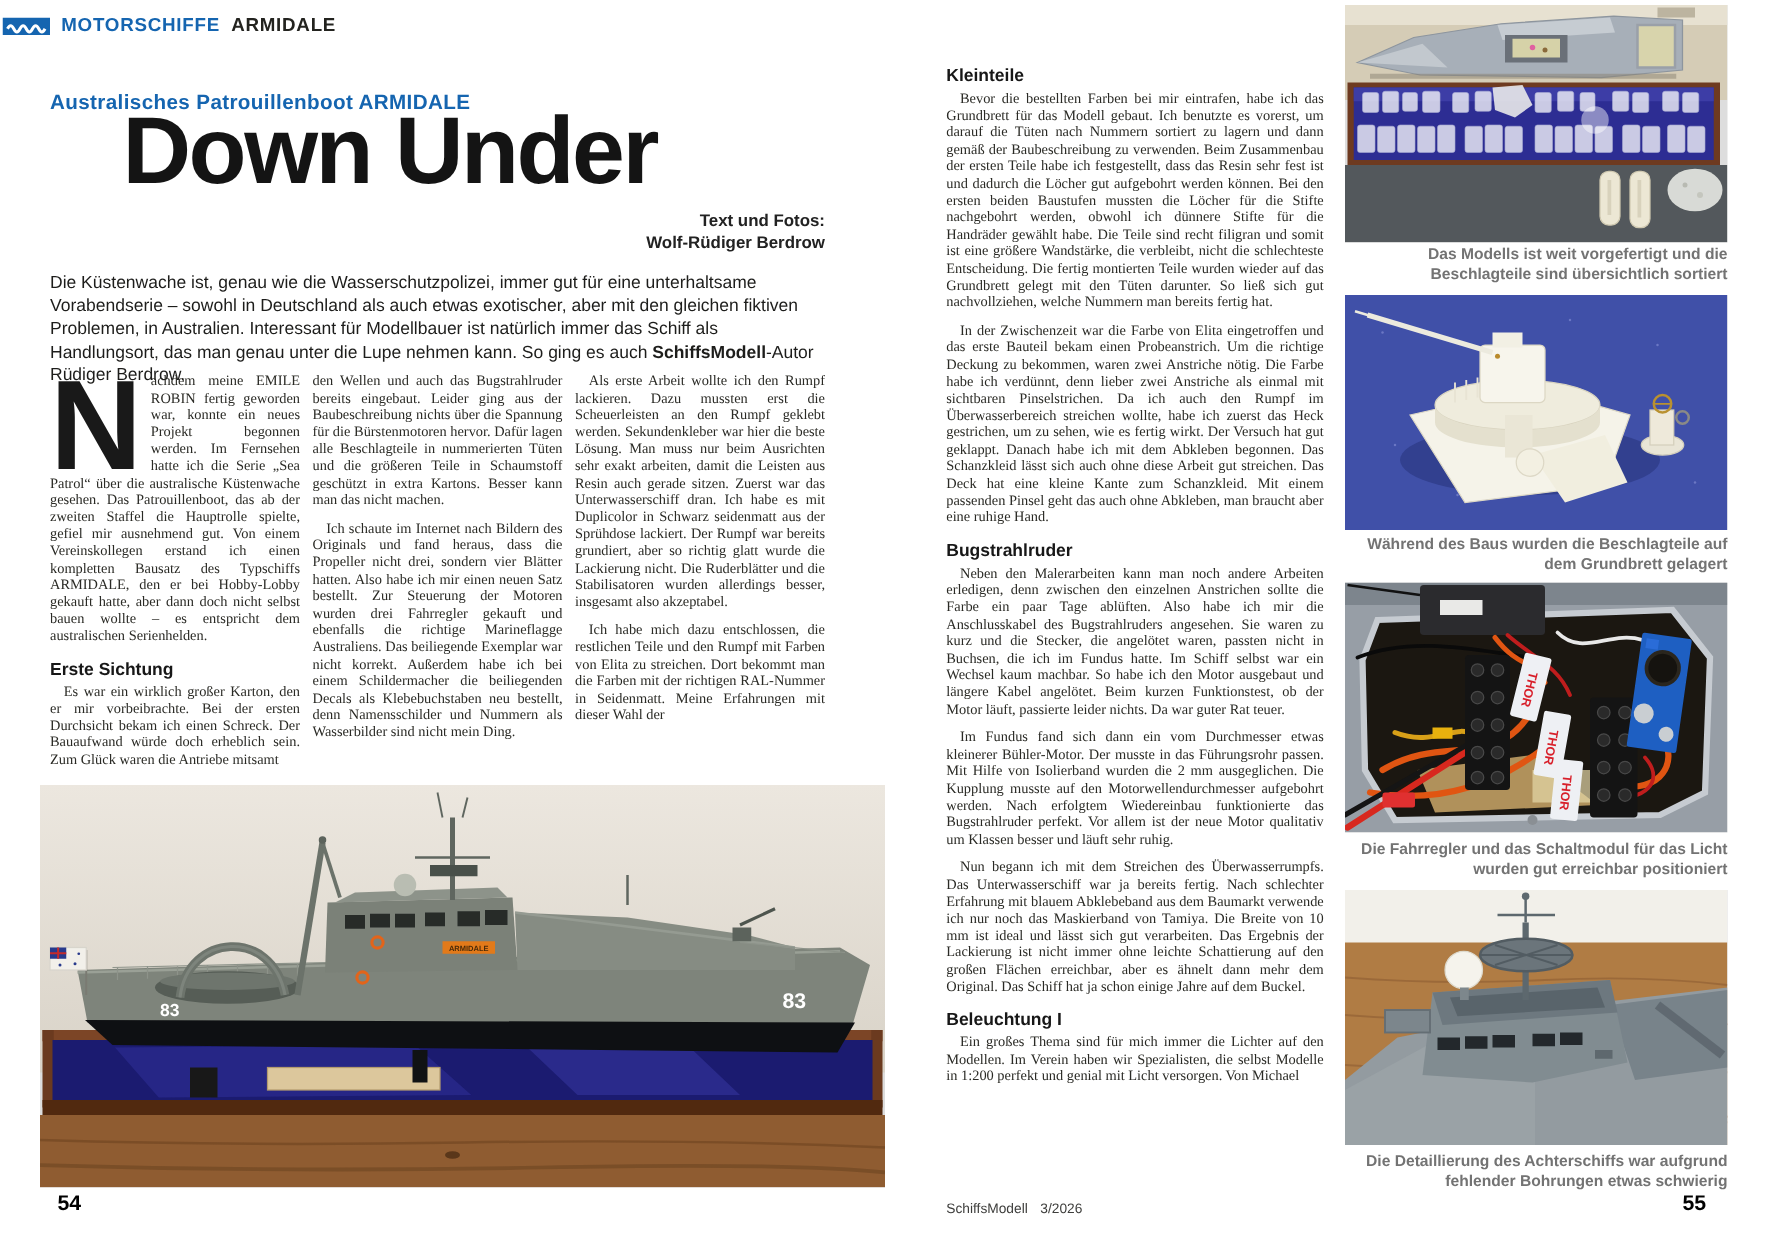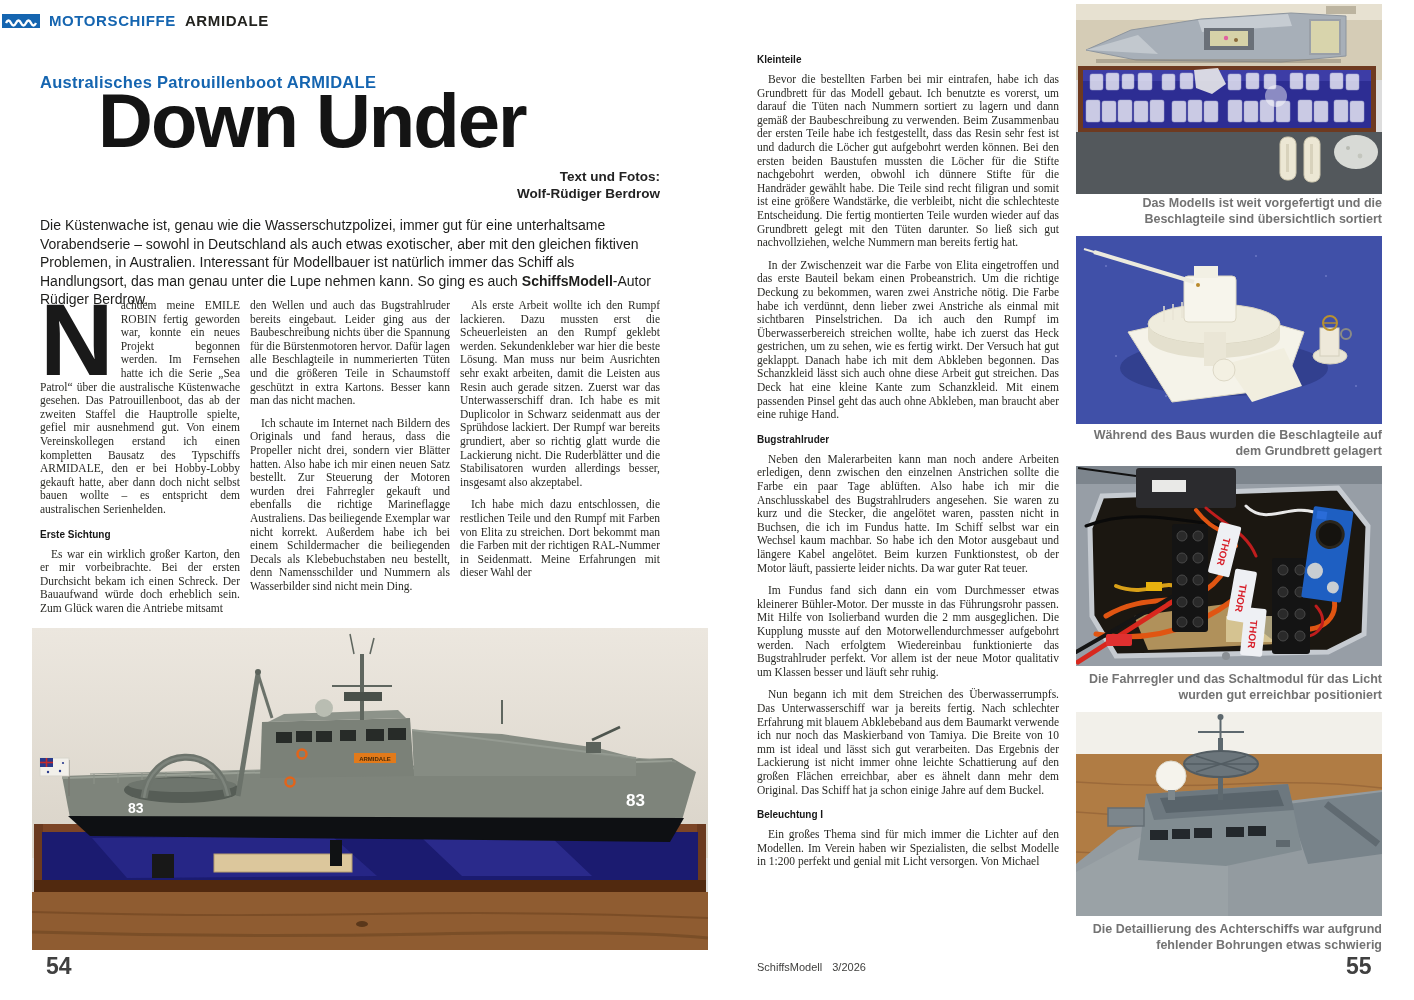--- a/index.html
+++ b/index.html
@@ -17,31 +17,31 @@
   .byline{left:460px;top:168px;width:200px;text-align:right;font-weight:bold;font-size:13.5px;line-height:17px;color:#222;}
   .lead{left:40px;top:216px;width:622px;font-size:14px;line-height:18.6px;color:#1d1d1b;text-align:left;}
   .lead b{font-weight:bold;}
   
   .serif{font-family:"Liberation Serif", serif;font-size:11.5px;line-height:13.6px;
          text-align:justify;color:#2a2a25;hyphens:auto;}
   .cols{left:40px;top:299px;width:620px;height:328px;display:flex;gap:10px;overflow:hidden;}
   .col{width:200px;overflow:hidden;}
   p.cpara{margin:0 0 9px 0;}
   p.ind{text-indent:11px;}
-  .sub{font-family:"Liberation Sans", sans-serif;font-weight:bold;font-size:10px;
+  .sub{font-family:"Liberation Sans", sans-serif;font-weight:bold;font-size:14px;
        color:#171717;margin:3px 0 4px 0;line-height:18px;}
   .dropcap{float:left;font-family:"Liberation Sans", sans-serif;font-weight:bold;
            font-size:102px;line-height:78px;margin:2px 7px 0 0;color:#191919;}
   
   .rcol{left:757px;top:48px;width:302px;height:912px;overflow:hidden;}
   
   .fig{background:#ddd;overflow:hidden;}
   .caption{font-weight:bold;font-size:12.5px;line-height:15.5px;text-align:right;color:#737373;}
   
-  .pageno{font-weight:bold;font-size:23px;color:#404040;}
+  .pageno{font-weight:bold;font-size:17px;color:#000000;}
   .footmid{left:757px;top:961px;font-size:11px;color:#3e3e3c;}
   .footmid .iss{margin-left:10px;}
   svg{display:block;}
 </style>
 </head>
 <body>
 
 <div class="abs kopf">
   <span>
     <svg width="38" height="14" viewBox="0 0 38 14">

